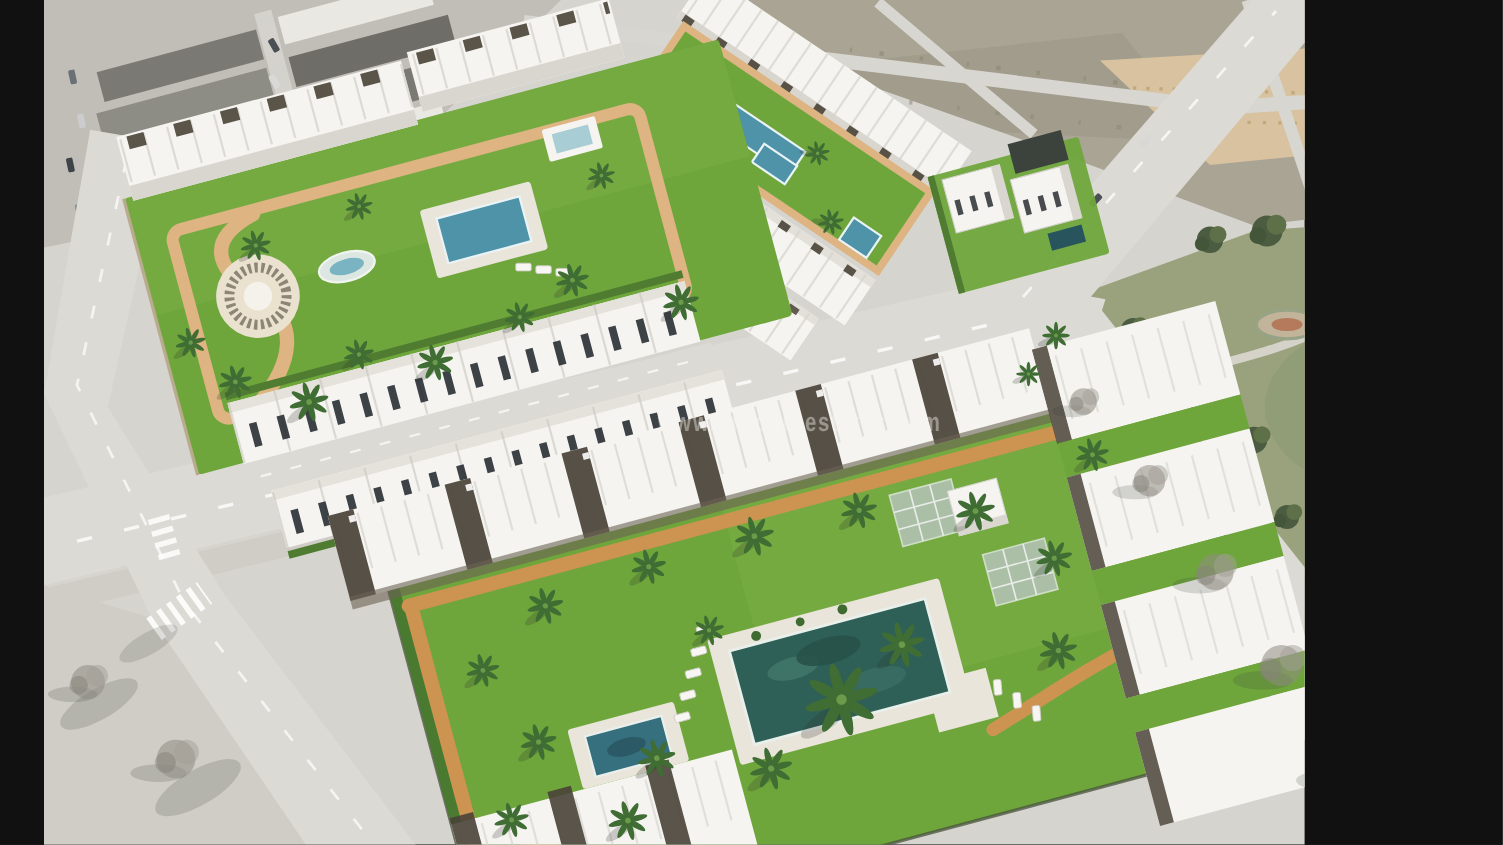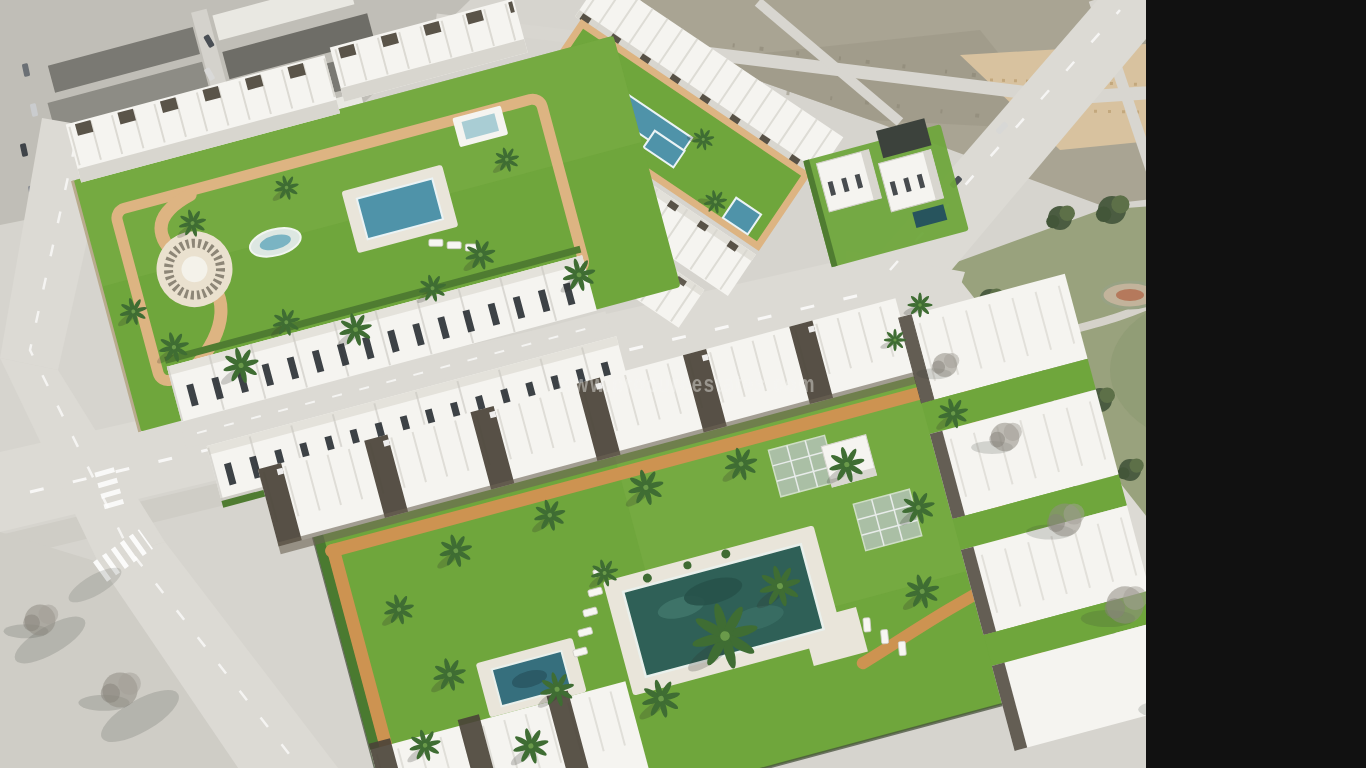--- a/index.html
+++ b/index.html
@@ -1,16 +1,16 @@
 <!DOCTYPE html>
 <html style="--ambient: #d6d4ce; --road: #dcdad4; --road-shade: #cfcdc6; --town-block: #c0beb7; --roof-dark: #77766f; --roof-mid: #8d8c85; --roof-light: #e9e8e2; --scrub: #a9a493; --scrub-dark: #8b8574; --dirt: #d8c29f; --park-green: #99a27d; --park-tree: #4b5c41; --lawn: #6fa63c; --lawn-light: #7bae46; --sand-path: #ddb482; --orange-path: #cd9351; --building-white: #f5f4f0; --building-shade: #d8d6cf; --pergola: #4a4338; --pool-teal: #2f6057; --pool-blue: #4f93a9; --pool-deck: #e9e5da; --palm: #3f6d33; --palm-light: #6a9a4a; --hedge: #4f7c31; --marking: #ffffff;"><head>
 <meta charset="utf-8">
 <style>
   html,body{margin:0;padding:0;background:#111;}
-  .stage{position:relative;width:1146px;height:768px;overflow:hidden;font-family:"Liberation Sans",sans-serif;}
+  .stage{position:relative;width:1146px;height:768px;overflow:hidden;font-family:"Liberation Sans",sans-serif;margin-left:40px;}
   svg{display:block}
   .amb{fill:var(--ambient,#d6d4ce)} .roadf{fill:var(--road,#dcdad4)} .roadf2{fill:var(--road-shade,#cfcdc6)}
   .townf{fill:var(--town-block,#c0beb7)} .scrubf{fill:var(--scrub,#a9a493)} .dirtf{fill:var(--dirt,#d8c29f)}
   .parkf{fill:var(--park-green,#99a27d)}
   .lawn{fill:var(--lawn,#6fa63c)} .lawn2{fill:var(--lawn-light,#7bae46)}
   .bwhite{fill:var(--building-white,#f5f4f0)} .bshade{fill:var(--building-shade,#d8d6cf)}
   .deck{fill:var(--pool-deck,#e9e5da)} .teal{fill:var(--pool-teal,#2f6057)} .blue{fill:var(--pool-blue,#4f93a9)}
   .pergS{stroke:var(--pergola,#4a4338)} .sandS{stroke:var(--sand-path,#ddb482);fill:none;stroke-linecap:round}
   .orgS{stroke:var(--orange-path,#cd9351);fill:none;stroke-linecap:round}
   .hedgef{fill:var(--hedge,#4f7c31)}

